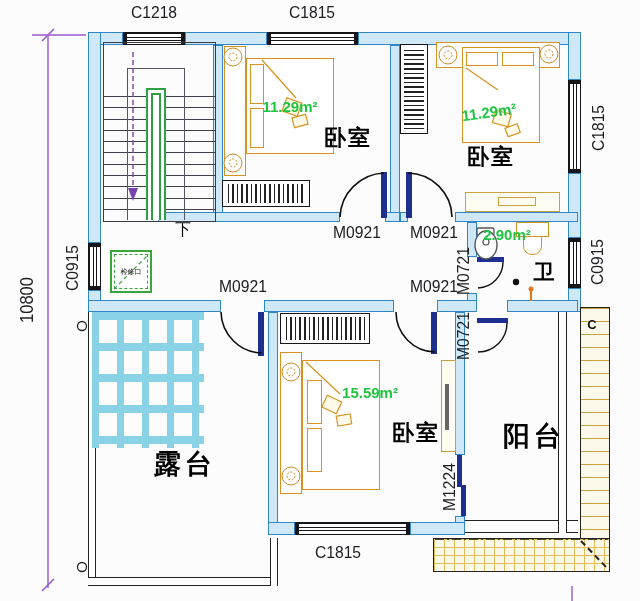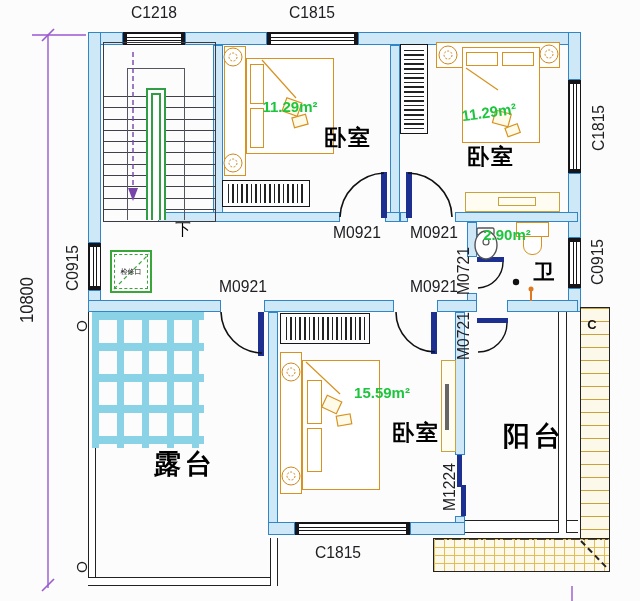--- a/index.html
+++ b/index.html
@@ -223,16 +223,16 @@
 
   <div class="room-lab" style="left:348px;top:138px">卧室</div>
   <div class="room-lab" style="left:491px;top:157px">卧室</div>
   <div class="room-lab" style="left:416px;top:433px">卧室</div>
   <div class="room-lab" style="left:545px;top:272px;font-size:21px">卫</div>
   <div class="room-lab big" style="left:534px;top:436px">阳台</div>
   <div class="room-lab big" style="left:185px;top:464px">露台</div>
 
   <div class="area-lab" style="left:290px;top:106px">11.29m²</div>
   <div class="area-lab tilt" style="left:489px;top:112px">11.29m²</div>
-  <div class="area-lab" style="left:382px;top:392px">15.59m²</div>
+  <div class="area-lab" style="left:370px;top:392px">15.59m²</div>
   <div class="area-lab" style="left:507px;top:234px">2.90m²</div>
 
 </div>
 
 </body></html>

